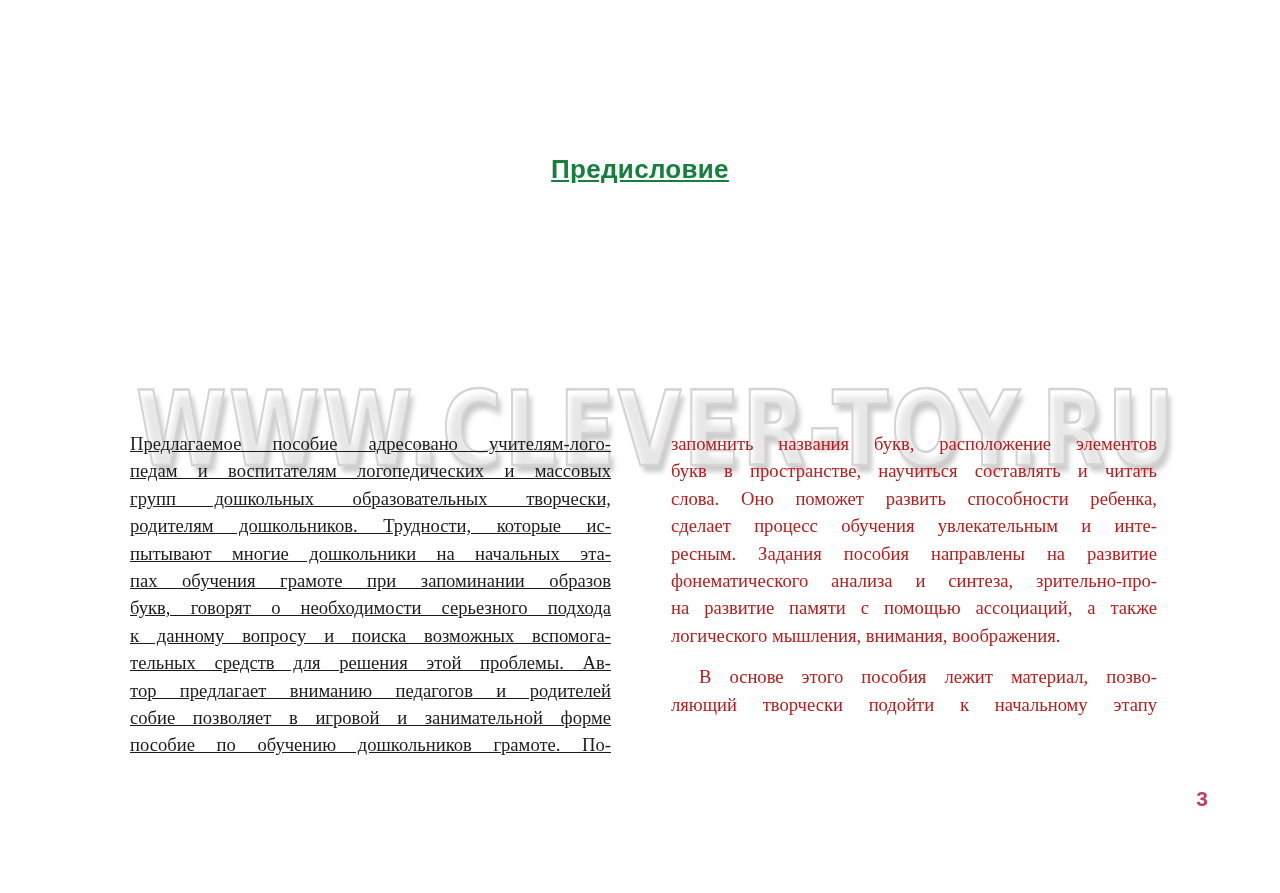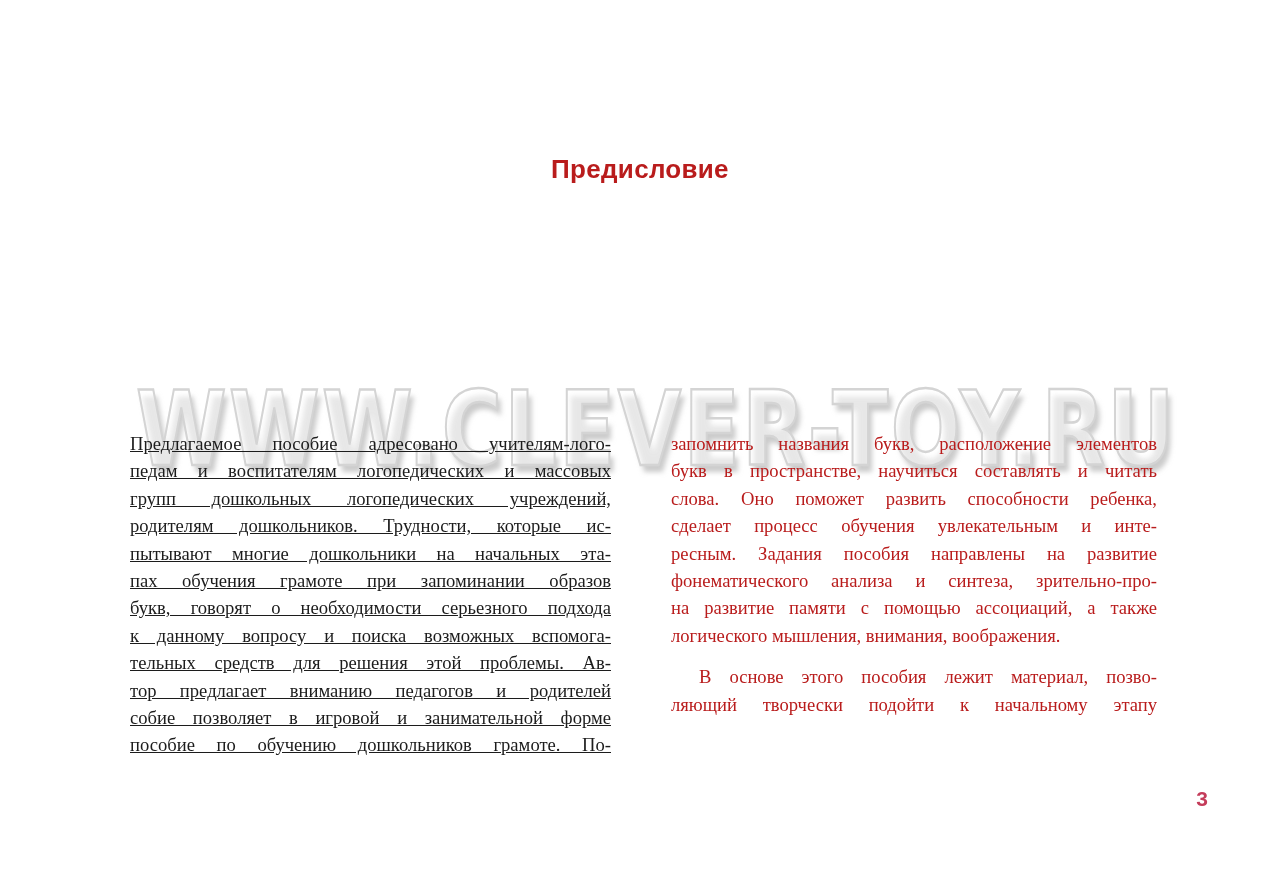--- a/index.html
+++ b/index.html
@@ -73,27 +73,27 @@
     font-weight: bold;
     font-size: 21px;
   }
 </style>
 </head>
 <body>
 
 <div class="page">
   <div class="watermark">WWW.CLEVER-TOY.RU</div>
 
-  <h1 class="title" style="color: #b91c1c;">Предисловие</h1>
+  <h1 class="title" style="color: #15803d; text-decoration: underline;">Предисловие</h1>
 
   <div class="col col-left" style="color: rgb(28, 28, 28); text-decoration: underline;">
       <div class="para">
         <div class="line">Предлагаемое пособие адресовано учителям-лого-</div>
         <div class="line">педам и воспитателям логопедических и массовых</div>
-        <div class="line">групп дошкольных логопедических учреждений,</div>
+        <div class="line">групп дошкольных образовательных творчески,</div>
         <div class="line">родителям дошкольников. Трудности, которые ис-</div>
         <div class="line">пытывают многие дошкольники на начальных эта-</div>
         <div class="line">пах обучения грамоте при запоминании образов</div>
         <div class="line">букв, говорят о необходимости серьезного подхода</div>
         <div class="line">к данному вопросу и поиска возможных вспомога-</div>
         <div class="line">тельных средств для решения этой проблемы. Ав-</div>
         <div class="line">тор предлагает вниманию педагогов и родителей</div>
         <div class="line">собие позволяет в игровой и занимательной форме</div>
         <div class="line">пособие по обучению дошкольников грамоте. По-</div>
       </div>

